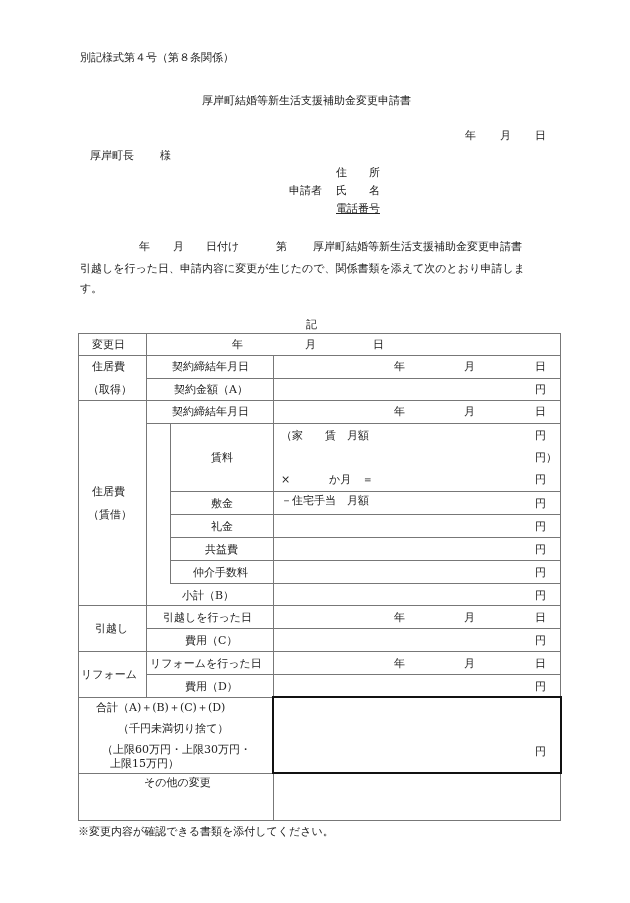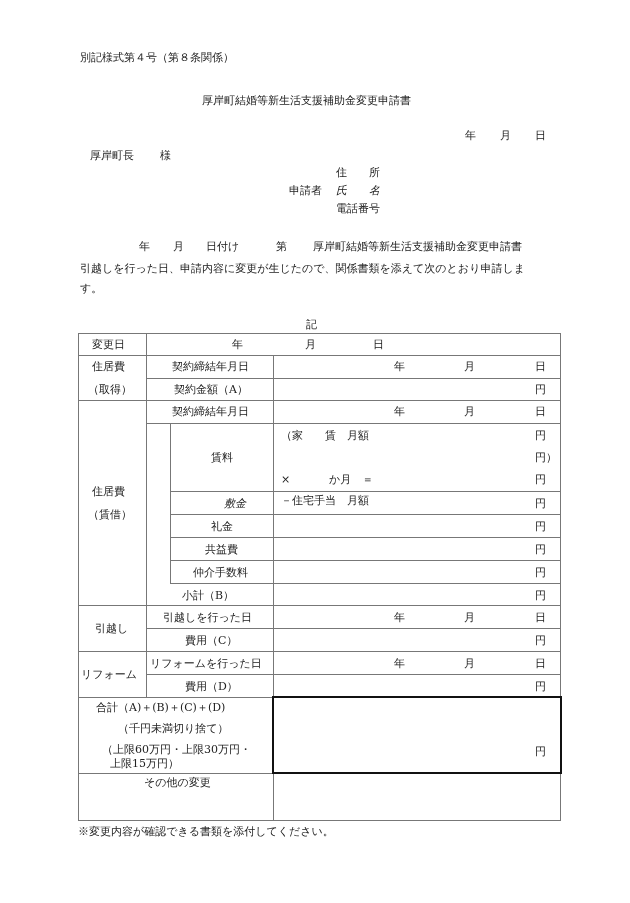--- a/index.html
+++ b/index.html
@@ -19,22 +19,22 @@
 
 <div class="abs" style="left:465px;top:129px;">年</div>
 <div class="abs" style="left:500px;top:129px;">月</div>
 <div class="abs" style="left:535px;top:129px;">日</div>
 
 <div class="abs" style="left:90px;top:149px;">厚岸町長</div>
 <div class="abs" style="left:160px;top:149px;">様</div>
 
 <div class="abs" style="left:336px;top:166px;">住　　所</div>
 <div class="abs" style="left:289px;top:184px;">申請者</div>
-<div class="abs" style="left:336px;top:184px;font-style:italic;">氏　　名</div>
-<div class="abs" style="left:336px;top:202px;">電話番号</div>
+<div class="abs" style="left:336px;top:184px;">氏　　名</div>
+<div class="abs" style="left:336px;top:202px;text-decoration:underline;">電話番号</div>
 
 <div class="abs" style="left:139px;top:240px;">年</div>
 <div class="abs" style="left:173px;top:240px;">月</div>
 <div class="abs" style="left:206px;top:240px;">日付け</div>
 <div class="abs" style="left:276px;top:240px;">第</div>
 <div class="abs" style="left:313px;top:240px;">厚岸町結婚等新生活支援補助金変更申請書</div>
 <div class="abs" style="left:80px;top:262px;">引越しを行った日、申請内容に変更が生じたので、関係書類を添えて次のとおり申請しま</div>
 <div class="abs" style="left:80px;top:282px;">す。</div>
 
 <div class="abs" style="left:306px;top:318px;">記</div>
@@ -94,21 +94,21 @@
 
   <div class="cell" style="left:133px;top:118px;">賃料</div>
   <div class="cell" style="left:203px;top:96px;">（家　　賃　月額</div>
   <div class="cell" style="left:457px;top:96px;">円</div>
   <div class="cell" style="left:203px;top:118px;margin-top:43px;">－住宅手当　月額</div>
   <div class="cell" style="left:457px;top:118px;">円）</div>
   <div class="cell" style="left:203px;top:140px;">×</div>
   <div class="cell" style="left:251px;top:140px;">か月　＝</div>
   <div class="cell" style="left:457px;top:140px;">円</div>
 
-  <div class="cell" style="left:146px;top:164px;font-style:italic;">敷金</div>
+  <div class="cell" style="left:133px;top:164px;">敷金</div>
   <div class="cell" style="left:457px;top:164px;">円</div>
   <div class="cell" style="left:133px;top:187px;">礼金</div>
   <div class="cell" style="left:457px;top:187px;">円</div>
   <div class="cell" style="left:127px;top:210px;">共益費</div>
   <div class="cell" style="left:457px;top:210px;">円</div>
   <div class="cell" style="left:115px;top:233px;text-align:center;">仲介手数料</div>
   <div class="cell" style="left:457px;top:233px;">円</div>
 
   <div class="cell" style="left:104px;top:256px;">小計（B）</div>
   <div class="cell" style="left:457px;top:256px;">円</div>

